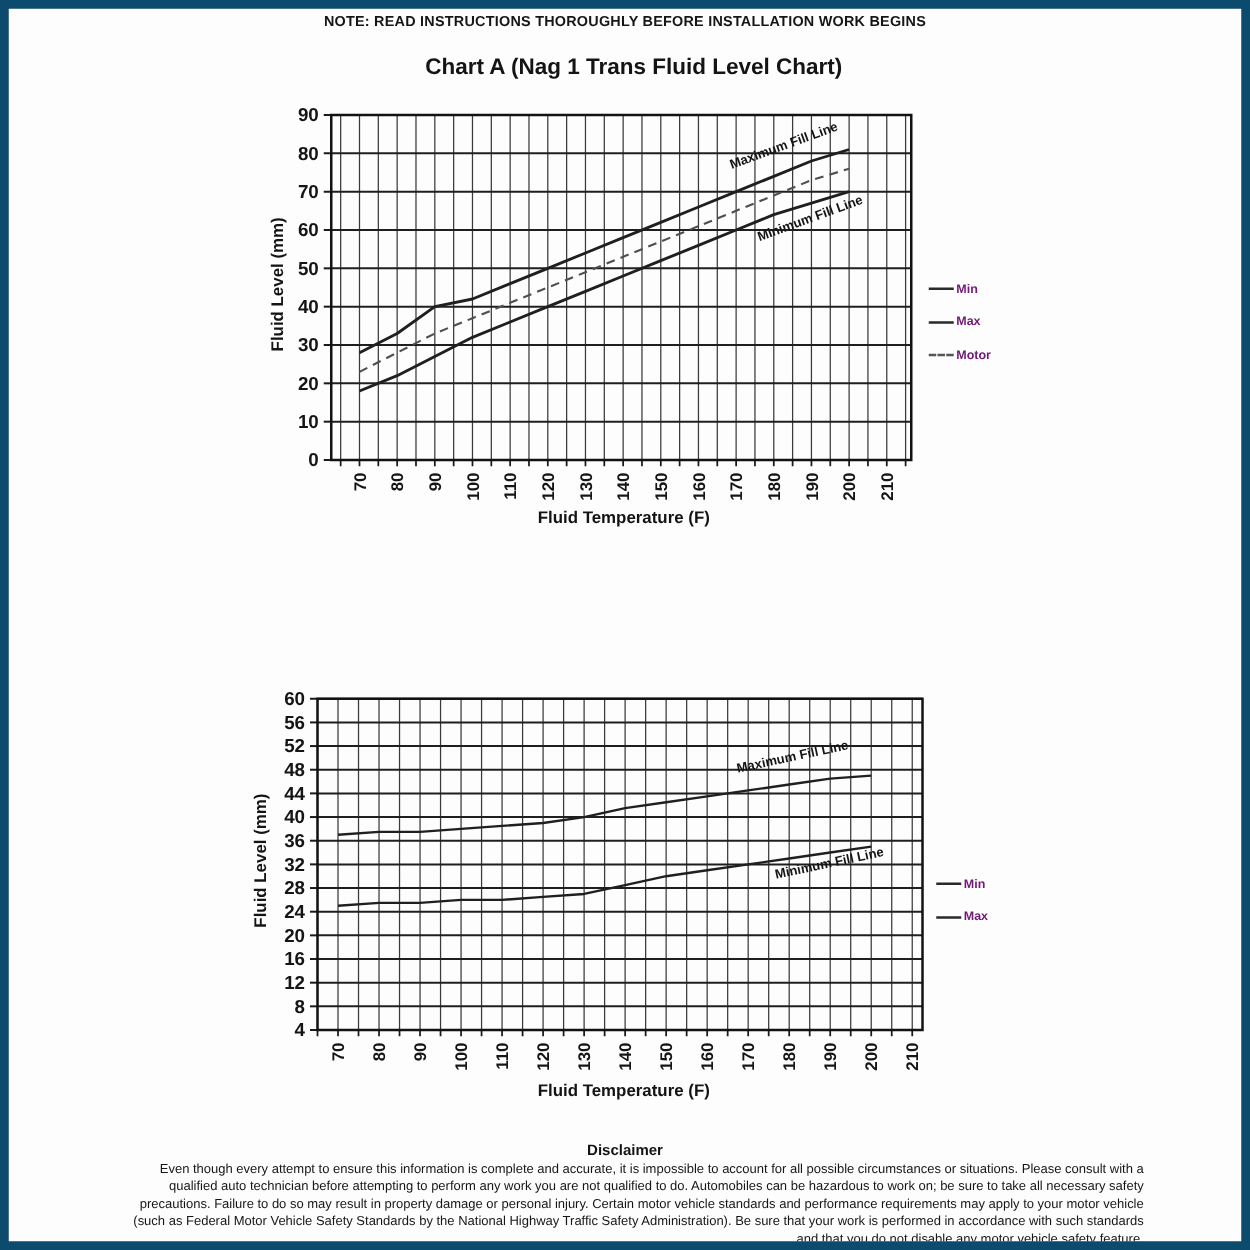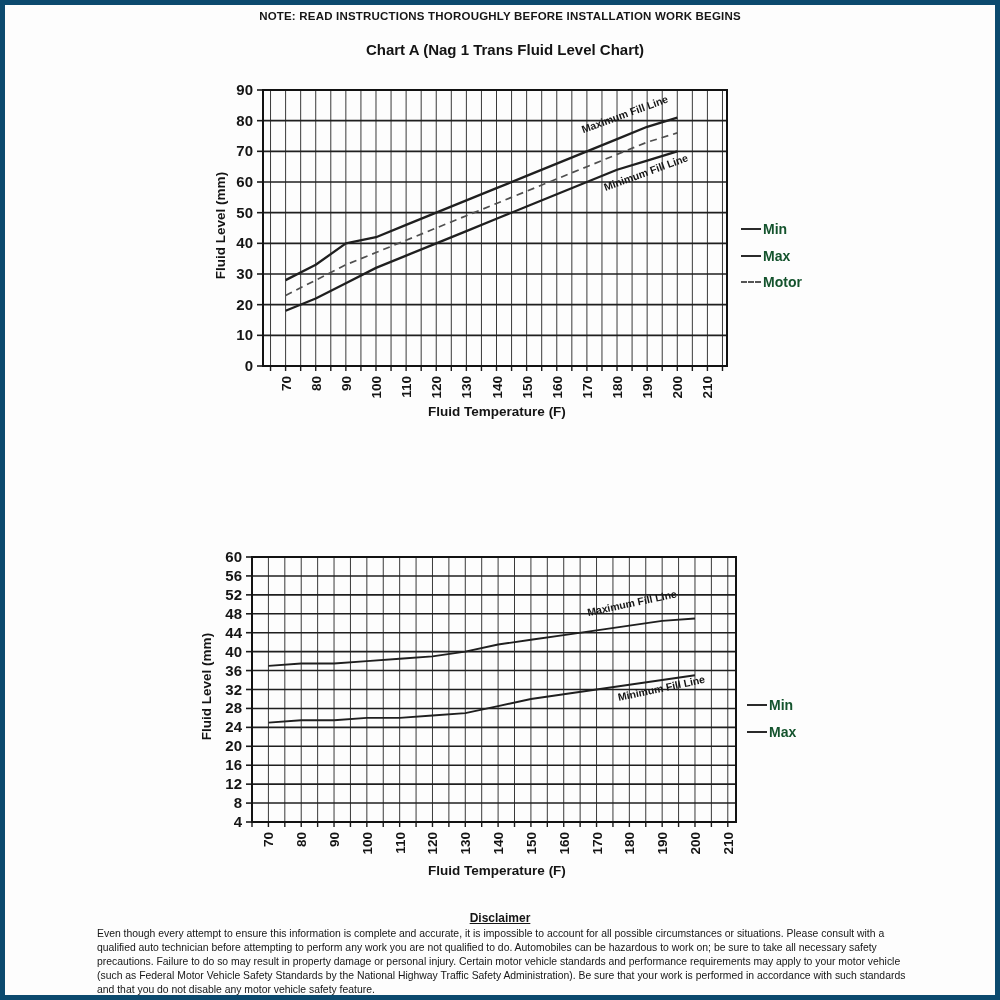--- a/index.html
+++ b/index.html
@@ -1,28 +1,28 @@
 <!DOCTYPE html>
 <html><head>
 <meta charset="utf-8">
 <style>
   * { margin:0; padding:0; box-sizing:border-box; }
   html,body { background:#fff; }
   .page {
     position:relative; width:1000px; height:1000px; background:#fdfdfd;
     font-family:"Liberation Sans", sans-serif; color:#1b1b1b; overflow:hidden;
-    border:5px solid #0c4a6e;
+    border:7px solid #0c4a6e;
   }
   .note {
     position:absolute; top:5px; left:0; width:100%; text-align:center;
     font-size:11.5px; font-weight:bold; letter-spacing:.2px; color:#161616;
   }
   .chart-title {
     position:absolute; left:150px; width:700px; text-align:center;
-    font-size:15px; font-weight:bold; color:#141414;
+    font-size:18px; font-weight:bold; color:#141414;
   }
   .title-a { top:36px; }
   .title-b { top:457px; }
   #charts-canvas { position:absolute; left:0; top:0; }
   svg text { font-family:"Liberation Sans", sans-serif; fill:#151515; }
   .axis-label {
     position:absolute; font-size:13.5px; font-weight:bold; text-align:center; color:#141414;
   }
   .ylabel { width:160px; transform:rotate(-90deg); }
   .ylabel-a { left:135px; top:213px; }
@@ -30,27 +30,27 @@
   .xlabel { width:300px; }
   .xlabel-a { left:342px; top:399px; }
   .xlabel-b { left:342px; top:858px; }
   .legend { position:absolute; }
   .legend-a { left:736px; top:211px; }
   .legend-b { left:742px; top:687px; }
   .legend-item { display:flex; align-items:center; height:26.5px; }
   .legend-item .sample { display:inline-block; width:20px; height:0; margin-right:2px; }
   .sample.solid  { border-top:2px solid #2a2a2a; }
   .sample.dashed { border-top:2px dashed #555; }
-  .legend-item .lbl { font-size:14px; font-weight:600; color:#14532d; }
+  .legend-item .lbl { font-size:10px; font-weight:600; color:#701a75; }
   .disclaimer-title {
     position:absolute; top:906px; left:0; width:100%; text-align:center;
-    font-size:12px; font-weight:bold; text-decoration:underline; color:#141414;
+    font-size:12px; font-weight:bold; color:#141414;
   }
   .disclaimer-body {
-    position:absolute; top:922px; left:92px; width:816px; text-align:left;
+    position:absolute; top:922px; left:92px; width:816px; text-align:right;
     font-size:10.4px; line-height:13.9px; color:#161616;
   }
 </style>
 </head>
 <body>
 
 <div class="page">
 
   <div class="note">NOTE: READ INSTRUCTIONS THOROUGHLY BEFORE INSTALLATION WORK BEGINS</div>
 

